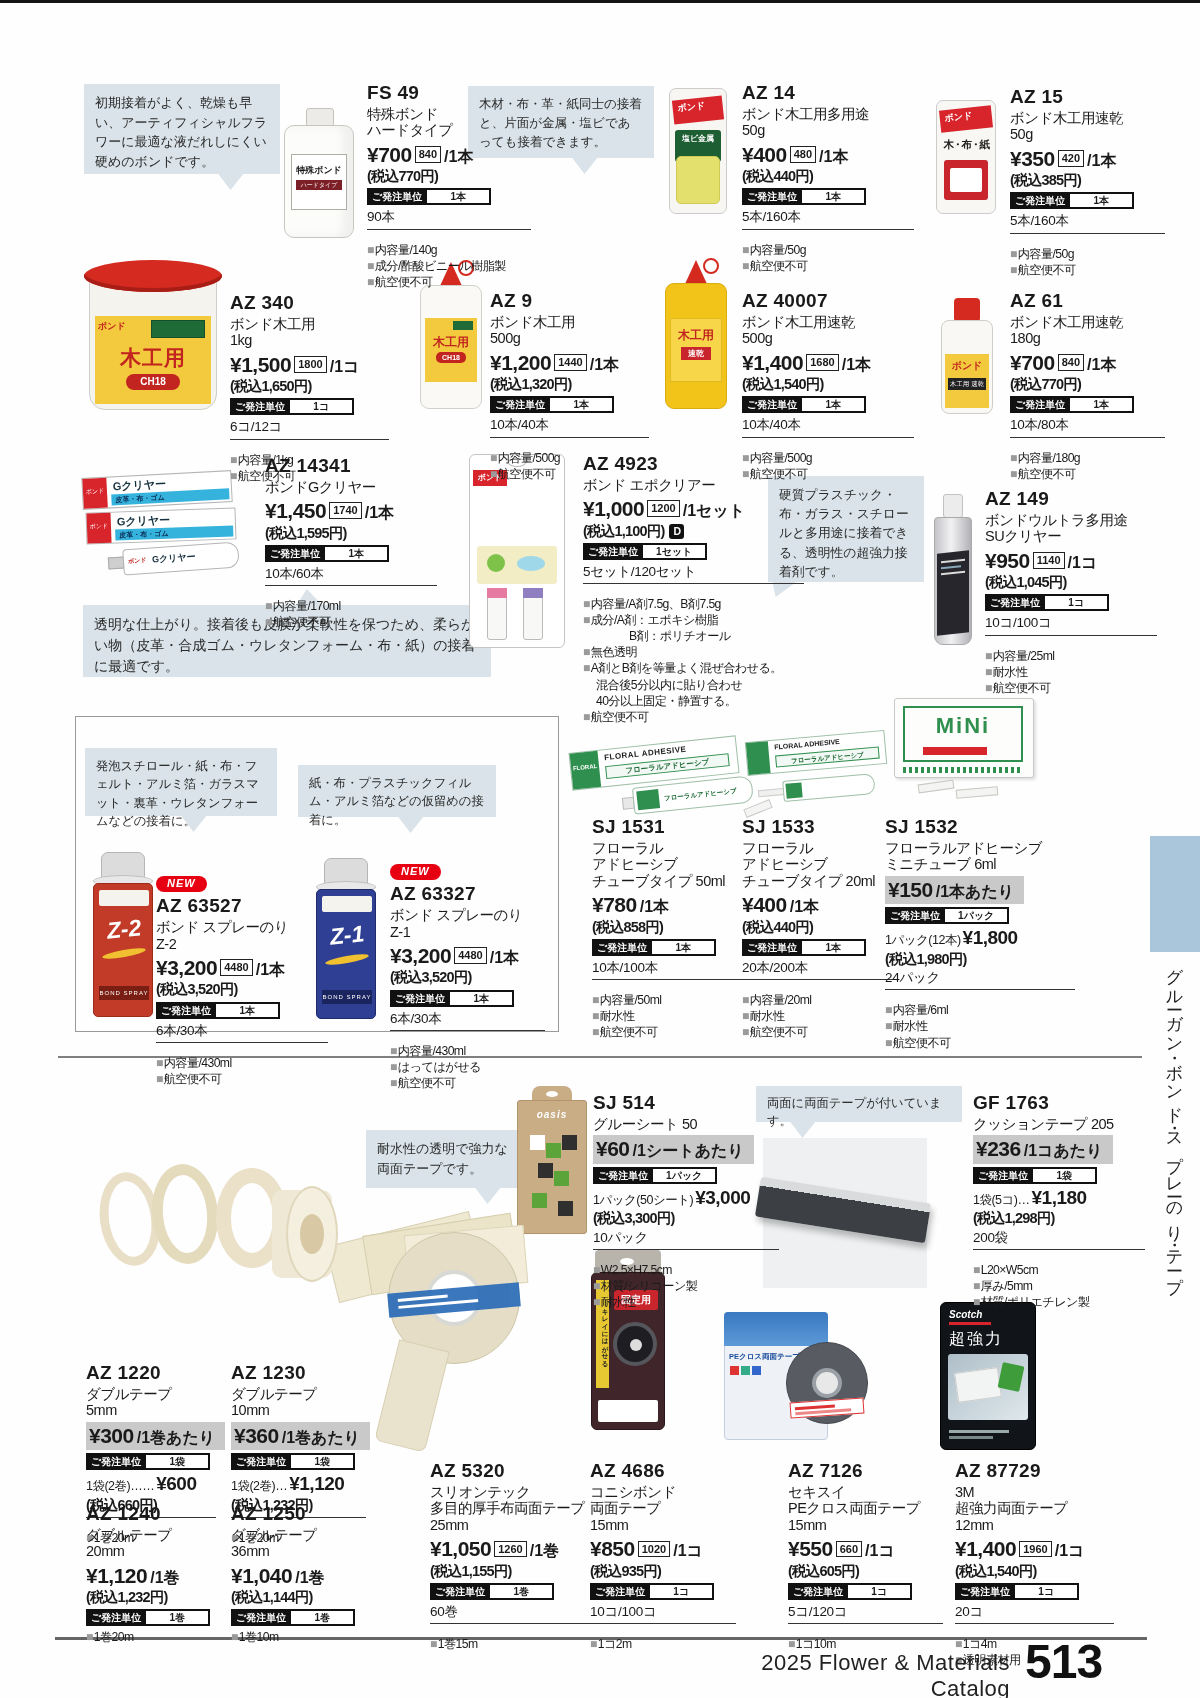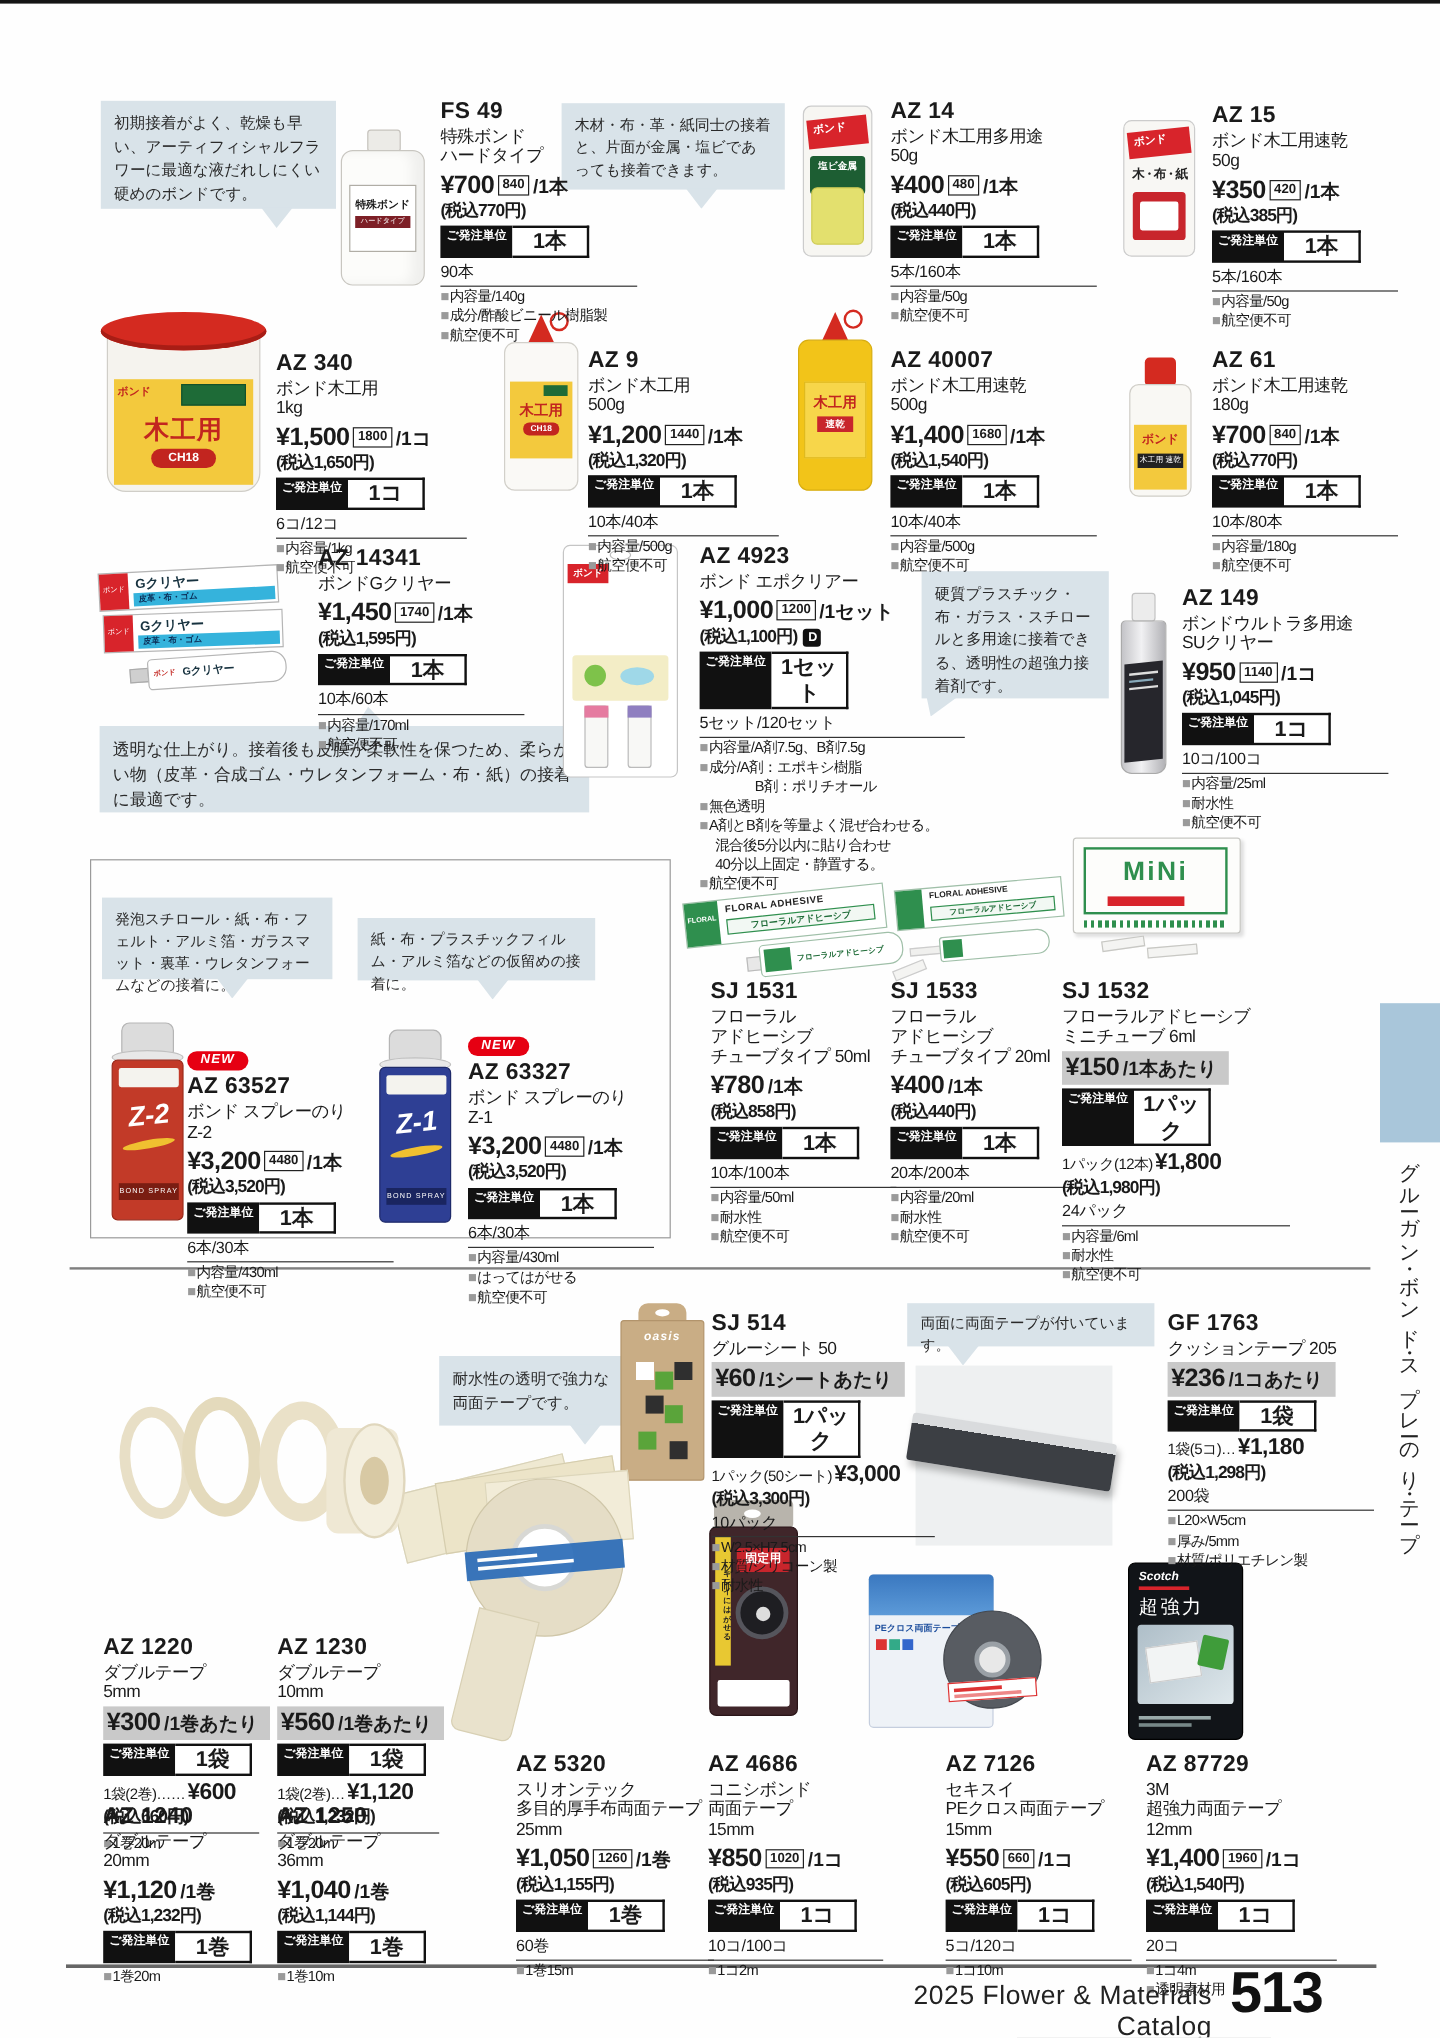--- a/index.html
+++ b/index.html
@@ -19,26 +19,26 @@
   .price-row .pbox{font-size:11px;font-weight:bold;border:1.5px solid #222;padding:0 3px;
                    align-self:center;line-height:1.35;background:#fff;}
   .price-row .per{font-size:16px;font-weight:bold;}
   .price-row.hl{display:inline-flex;background:#c9c9c9;padding:1px 10px 2px 3px;}
   .tax{font-size:14.5px;font-weight:bold;letter-spacing:-.8px;margin:1px 0;white-space:nowrap;}
   .dmark{display:inline-block;background:#111;color:#fff;font-size:10.5px;font-weight:bold;
          width:15px;height:15px;line-height:15px;text-align:center;border-radius:3px;
          vertical-align:1px;margin-left:5px;}
   .order-row{display:flex;margin:3px 0 3px;width:fit-content;}
   .order-label{background:#111;color:#fff;font-size:10px;font-weight:bold;padding:3px 5px 2px;white-space:nowrap;}
-  .order-unit{border:2px solid #111;border-left:none;font-size:18px;font-weight:bold;
+  .order-unit{border:2px solid #111;border-left:none;font-size:10px;font-weight:bold;
               padding:1px 0 0;width:62px;text-align:center;background:#fff;}
   .pack{font-size:12.5px;white-space:nowrap;letter-spacing:-.5px;}
   .pack .pack-price{font-size:19px;font-weight:bold;letter-spacing:-.5px;margin-left:2px;}
   .count{font-size:13.5px;padding:1px 0 2px;letter-spacing:-.3px;}
-  .ruled{border-bottom:1.5px solid #333;margin-bottom:0;padding-bottom:3px;min-width:88%;width:fit-content;padding-right:14px;}
+  .ruled{border-bottom:1.5px solid #333;margin-bottom:12px;padding-bottom:3px;min-width:88%;width:fit-content;padding-right:14px;}
   .spec{font-size:12.2px;line-height:1.32;letter-spacing:-.6px;white-space:nowrap;}
   .spec .sq{color:#9a9a9a;margin-right:1px;}
   .spec.cont{padding-left:13px;}
   .spec.cont2{padding-left:46px;}
   
   .callout{position:absolute;background:#d9e3e9;padding:9px 11px;font-size:13px;line-height:1.5;
            color:#2a2a2a;letter-spacing:0;box-sizing:border-box;}
   .callout .tail{position:absolute;width:30px;height:17px;background:#d9e3e9;}
   .tail-down{clip-path:polygon(12% 0,100% 0,55% 100%);bottom:-16px;}
   .tail-down-left{clip-path:polygon(0 0,90% 0,12% 100%);bottom:-15px;}
@@ -664,21 +664,21 @@
         <span class="yen">¥300</span>
         <span class="per">/1巻あたり</span>
       </div><div class="order-row">
         <span class="order-label">ご発注単位</span>
         <span class="order-unit">1袋</span>
       </div><div class="pack"><span class="pack-qty">1袋(2巻)……</span><span class="pack-price">¥600</span></div><div class="tax ruled">(税込660円)</div><div class="spec"><span class="sq">■</span><span>1巻20m</span></div></div>
   <div class="card" style="left:231px;top:1362px;width:138px;"><div class="code">AZ 1230</div><div class="name">
         <div class="name-line">ダブルテープ</div>
         <div class="name-line">10mm</div>
       </div><div class="price-row hl">
-        <span class="yen">¥560</span>
+        <span class="yen">¥360</span>
         <span class="per">/1巻あたり</span>
       </div><div class="order-row">
         <span class="order-label">ご発注単位</span>
         <span class="order-unit">1袋</span>
       </div><div class="pack"><span class="pack-qty">1袋(2巻)…</span><span class="pack-price">¥1,120</span></div><div class="tax ruled">(税込1,232円)</div><div class="spec"><span class="sq">■</span><span>1巻20m</span></div></div>
   <div class="card" style="left:86px;top:1503px;width:132px;">
       <div class="code">AZ 1240</div>
       <div class="name">
         <div class="name-line">ダブルテープ</div>
         <div class="name-line">20mm</div>

